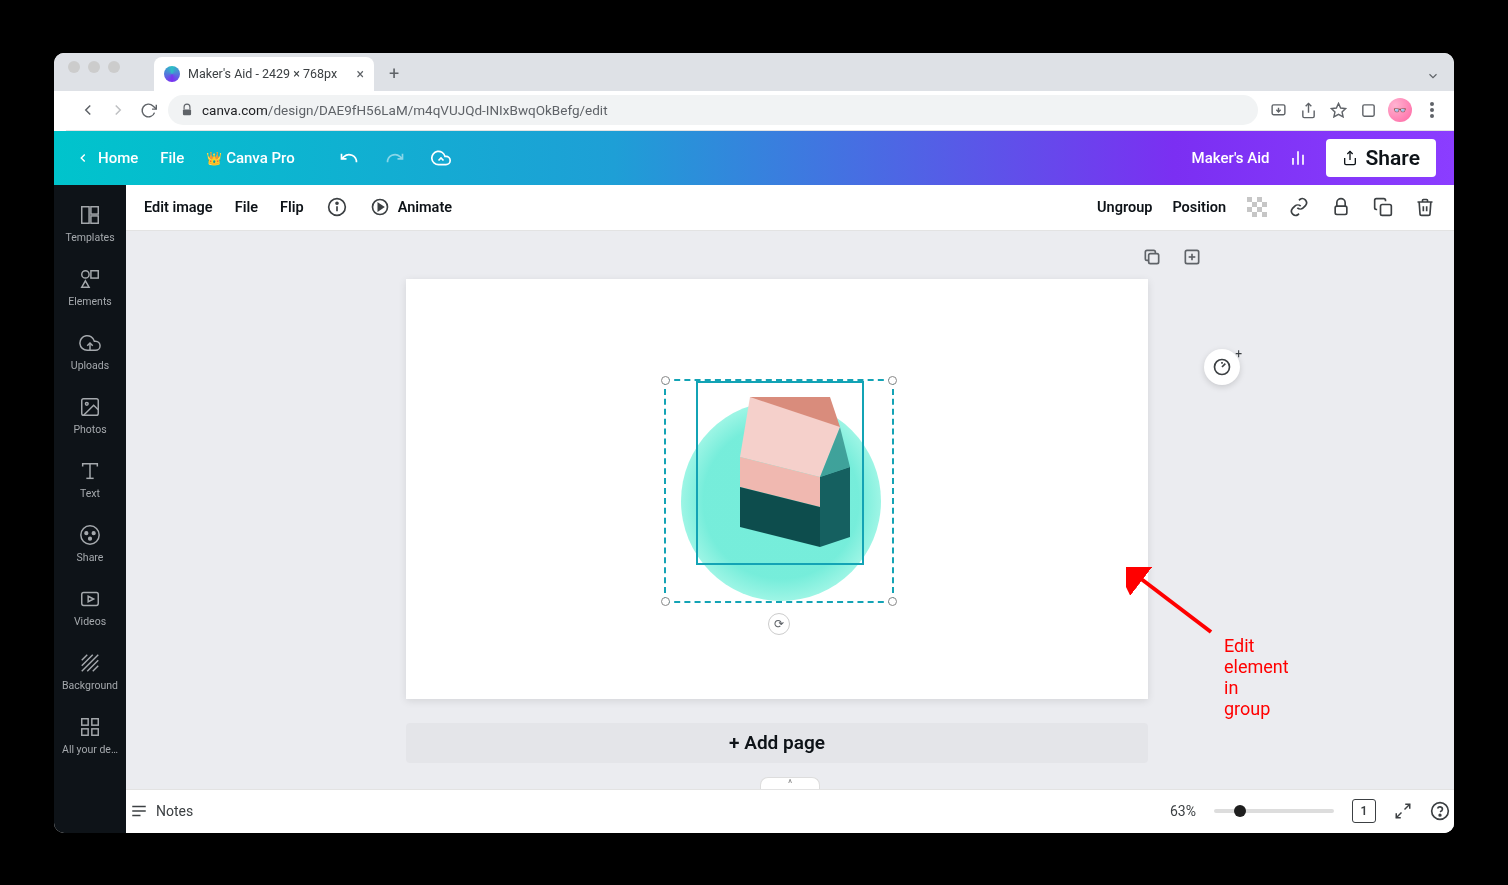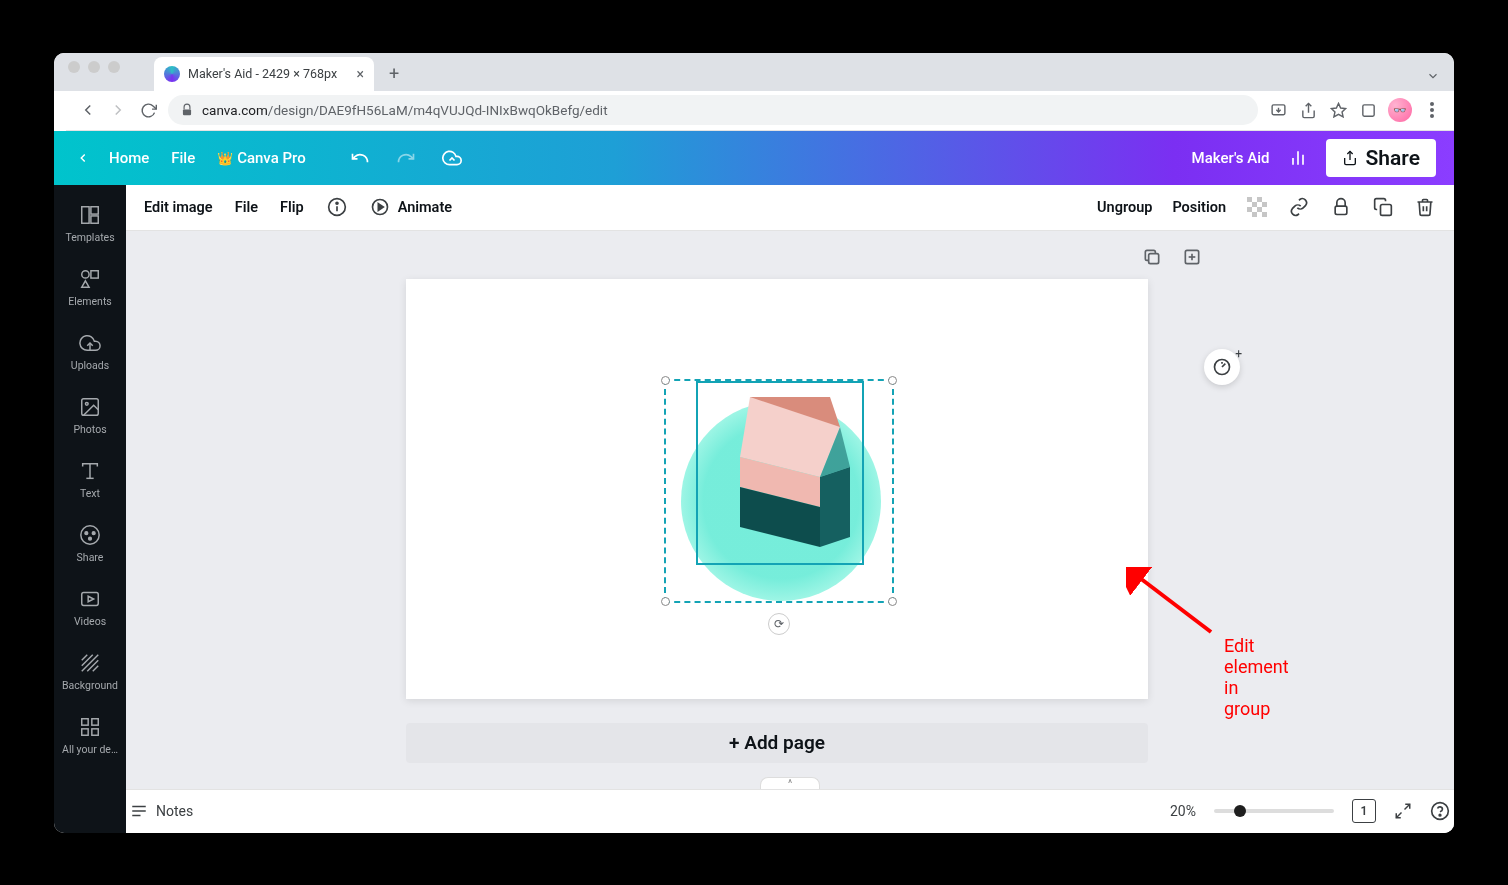--- a/index.html
+++ b/index.html
@@ -13,21 +13,21 @@
 .newtab { width:28px;height:28px; display:flex;align-items:center;justify-content:center; font-size:18px; color:#5f6368; margin-left:6px; margin-bottom:3px; }
 .tabstrip-menu { margin-left:auto; margin-right:14px; margin-bottom:8px; color:#5f6368; }
 .urlbar-row { height:40px; background:#fff; display:flex; align-items:center; padding:0 12px; gap:10px; border-bottom:1px solid #e3e3e3;margin-left:12px; }
 .nav-icn { width:20px; height:20px; display:flex;align-items:center;justify-content:center; color:#5f6368; font-size:16px; }
 .urlbox { flex:1; height:30px; background:#f1f3f4; border-radius:15px; display:flex; align-items:center; padding:0 12px; gap:8px; font-size:13.5px; color:#5f6368; }
 .urlbox .host { color:#202124; }
 .url-icons { display:flex; gap:10px; align-items:center; }
 .url-ico { width:20px;height:20px; display:flex;align-items:center;justify-content:center; color:#5f6368; }
 .avatar { width:24px;height:24px;border-radius:50%; background: radial-gradient(circle at 30% 30%, #ffb3d1, #ff66a3); display:flex;align-items:center;justify-content:center; font-size:11px; }
 .topbar { height:54px; background: linear-gradient(90deg, #00c4cc 0%, #1e9fd6 40%, #7b2ff2 80%, #8b3dff 100%); display:flex; align-items:center; padding:0 18px; gap:22px; color:#fff; }
-.home-grp { display:flex; align-items:center; gap:19px; margin-left:4px; }
+.home-grp { display:flex; align-items:center; gap:8px; margin-left:4px; }
 .tb-item { font-size:15px; font-weight:500; cursor:pointer; }
 .crown { font-size:13px; }
 .tb-icons { display:flex; gap:26px; margin-left:22px; }
 .tb-ico { width:20px;height:20px; display:flex;align-items:center;justify-content:center; }
 .tb-right { margin-left:auto; display:flex; align-items:center; gap:18px; }
 .share-btn { background:#fff; color:#0e1318; border-radius:4px; height:38px; padding:0 16px; display:flex; align-items:center; gap:8px; font-weight:600; font-size:21px; }
 .app-body { flex:1; display:flex; min-height:0; }
 .sidebar { width:72px; background:#0e1318; display:flex; flex-direction:column; align-items:center; padding-top:8px; gap:2px; color:#a5a9ad; font-size:10.5px; overflow:hidden; }
 .sb-item { width:72px; height:62px; display:flex; flex-direction:column; align-items:center; justify-content:center; gap:5px; cursor:pointer; }
 .sb-ico { width:22px; height:22px; display:flex; align-items:center; justify-content:center; }
@@ -428,21 +428,21 @@
       <div class="footer">
         <div style="display:flex;align-items:center;gap:8px;">
           <svg width="18" height="18" viewBox="0 0 24 24" fill="none" stroke="#3c4043" stroke-width="2">
               <line x1="3" y1="6" x2="21" y2="6"></line>
               <line x1="3" y1="12" x2="21" y2="12"></line>
               <line x1="3" y1="18" x2="14" y2="18"></line>
             </svg>
           <span>Notes</span>
         </div>
         <div class="footer-right">
-          <span>20%</span>
+          <span>63%</span>
           <div class="zoom-slider">
               <div class="zoom-dot"></div>
             </div>
           <div class="page-ind">
               <span>1</span>
             </div>
           <div>
               <svg width="18" height="18" viewBox="0 0 24 24" fill="none" stroke="#3c4043" stroke-width="2">
                 <polyline points="15 3 21 3 21 9"></polyline>
                 <polyline points="9 21 3 21 3 15"></polyline>

